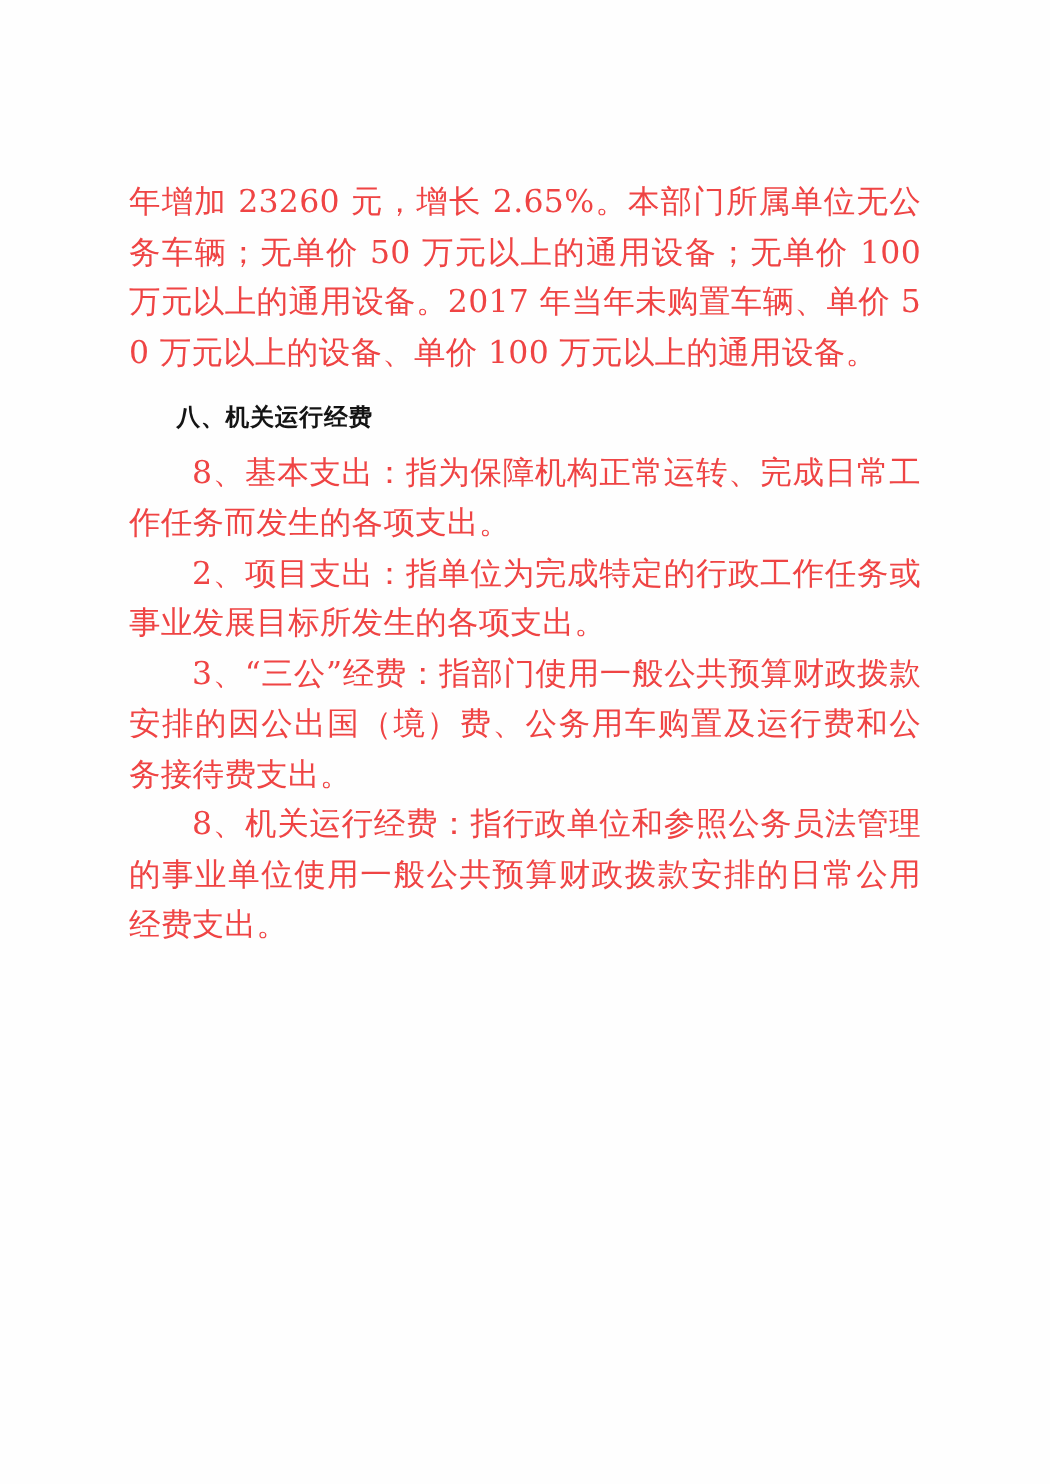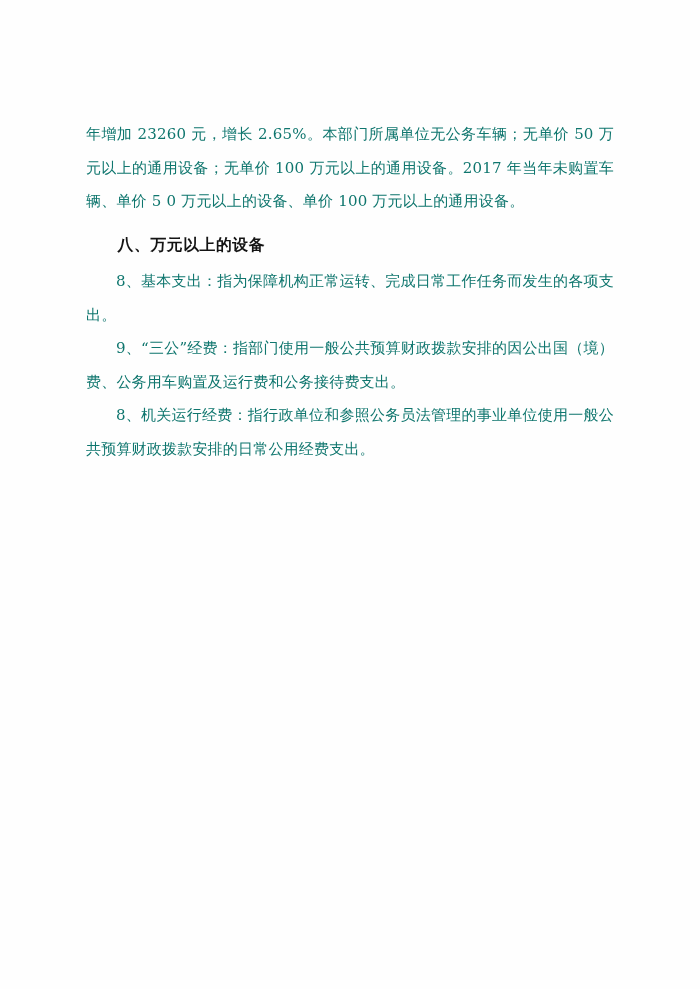--- a/index.html
+++ b/index.html
@@ -20,26 +20,26 @@
     height: 989px;
     background: #fefefe;
     box-sizing: border-box;
     padding: 118px 86px 0 86px;
   }
   .doc-body {
     width: 528px;
   }
   p.para {
     margin: 0 0 0 0;
-    font-size: 15px;
+    font-size: 21px;
     line-height: 33.5px;
     text-align: justify;
     text-justify: inter-ideograph;
     letter-spacing: 0.2px;
-    color: #0f766e;
+    color: #ef4444;
   }
   p.para.indent {
     text-indent: 2em;
   }
   h2.heading {
     margin: 9px 0 4px 0;
     font-size: 15.8px;
     line-height: 33.5px;
     font-weight: bold;
     text-indent: 2em;
@@ -48,23 +48,24 @@
   }
 </style>
 </head>
 <body>
 
 <div class="page">
   <div class="doc-body">
 
     <p class="para">年增加 23260 元，增长 2.65%。本部门所属单位无公务车辆；无单价 50 万元以上的通用设备；无单价 100 万元以上的通用设备。2017 年当年未购置车辆、单价 5 0 万元以上的设备、单价 100 万元以上的通用设备。</p>
 
-    <h2 class="heading">八、万元以上的设备</h2>
+    <h2 class="heading">八、机关运行经费</h2>
 
     <p class="para indent">8、基本支出：指为保障机构正常运转、完成日常工作任务而发生的各项支出。</p>
 
+    <p class="para indent">2、项目支出：指单位为完成特定的行政工作任务或事业发展目标所发生的各项支出。</p>
 
-    <p class="para indent">9、“三公”经费：指部门使用一般公共预算财政拨款安排的因公出国（境）费、公务用车购置及运行费和公务接待费支出。</p>
+    <p class="para indent">3、“三公”经费：指部门使用一般公共预算财政拨款安排的因公出国（境）费、公务用车购置及运行费和公务接待费支出。</p>
 
     <p class="para indent">8、机关运行经费：指行政单位和参照公务员法管理的事业单位使用一般公共预算财政拨款安排的日常公用经费支出。</p>
 
   </div>
 </div>
 
 </body></html>

